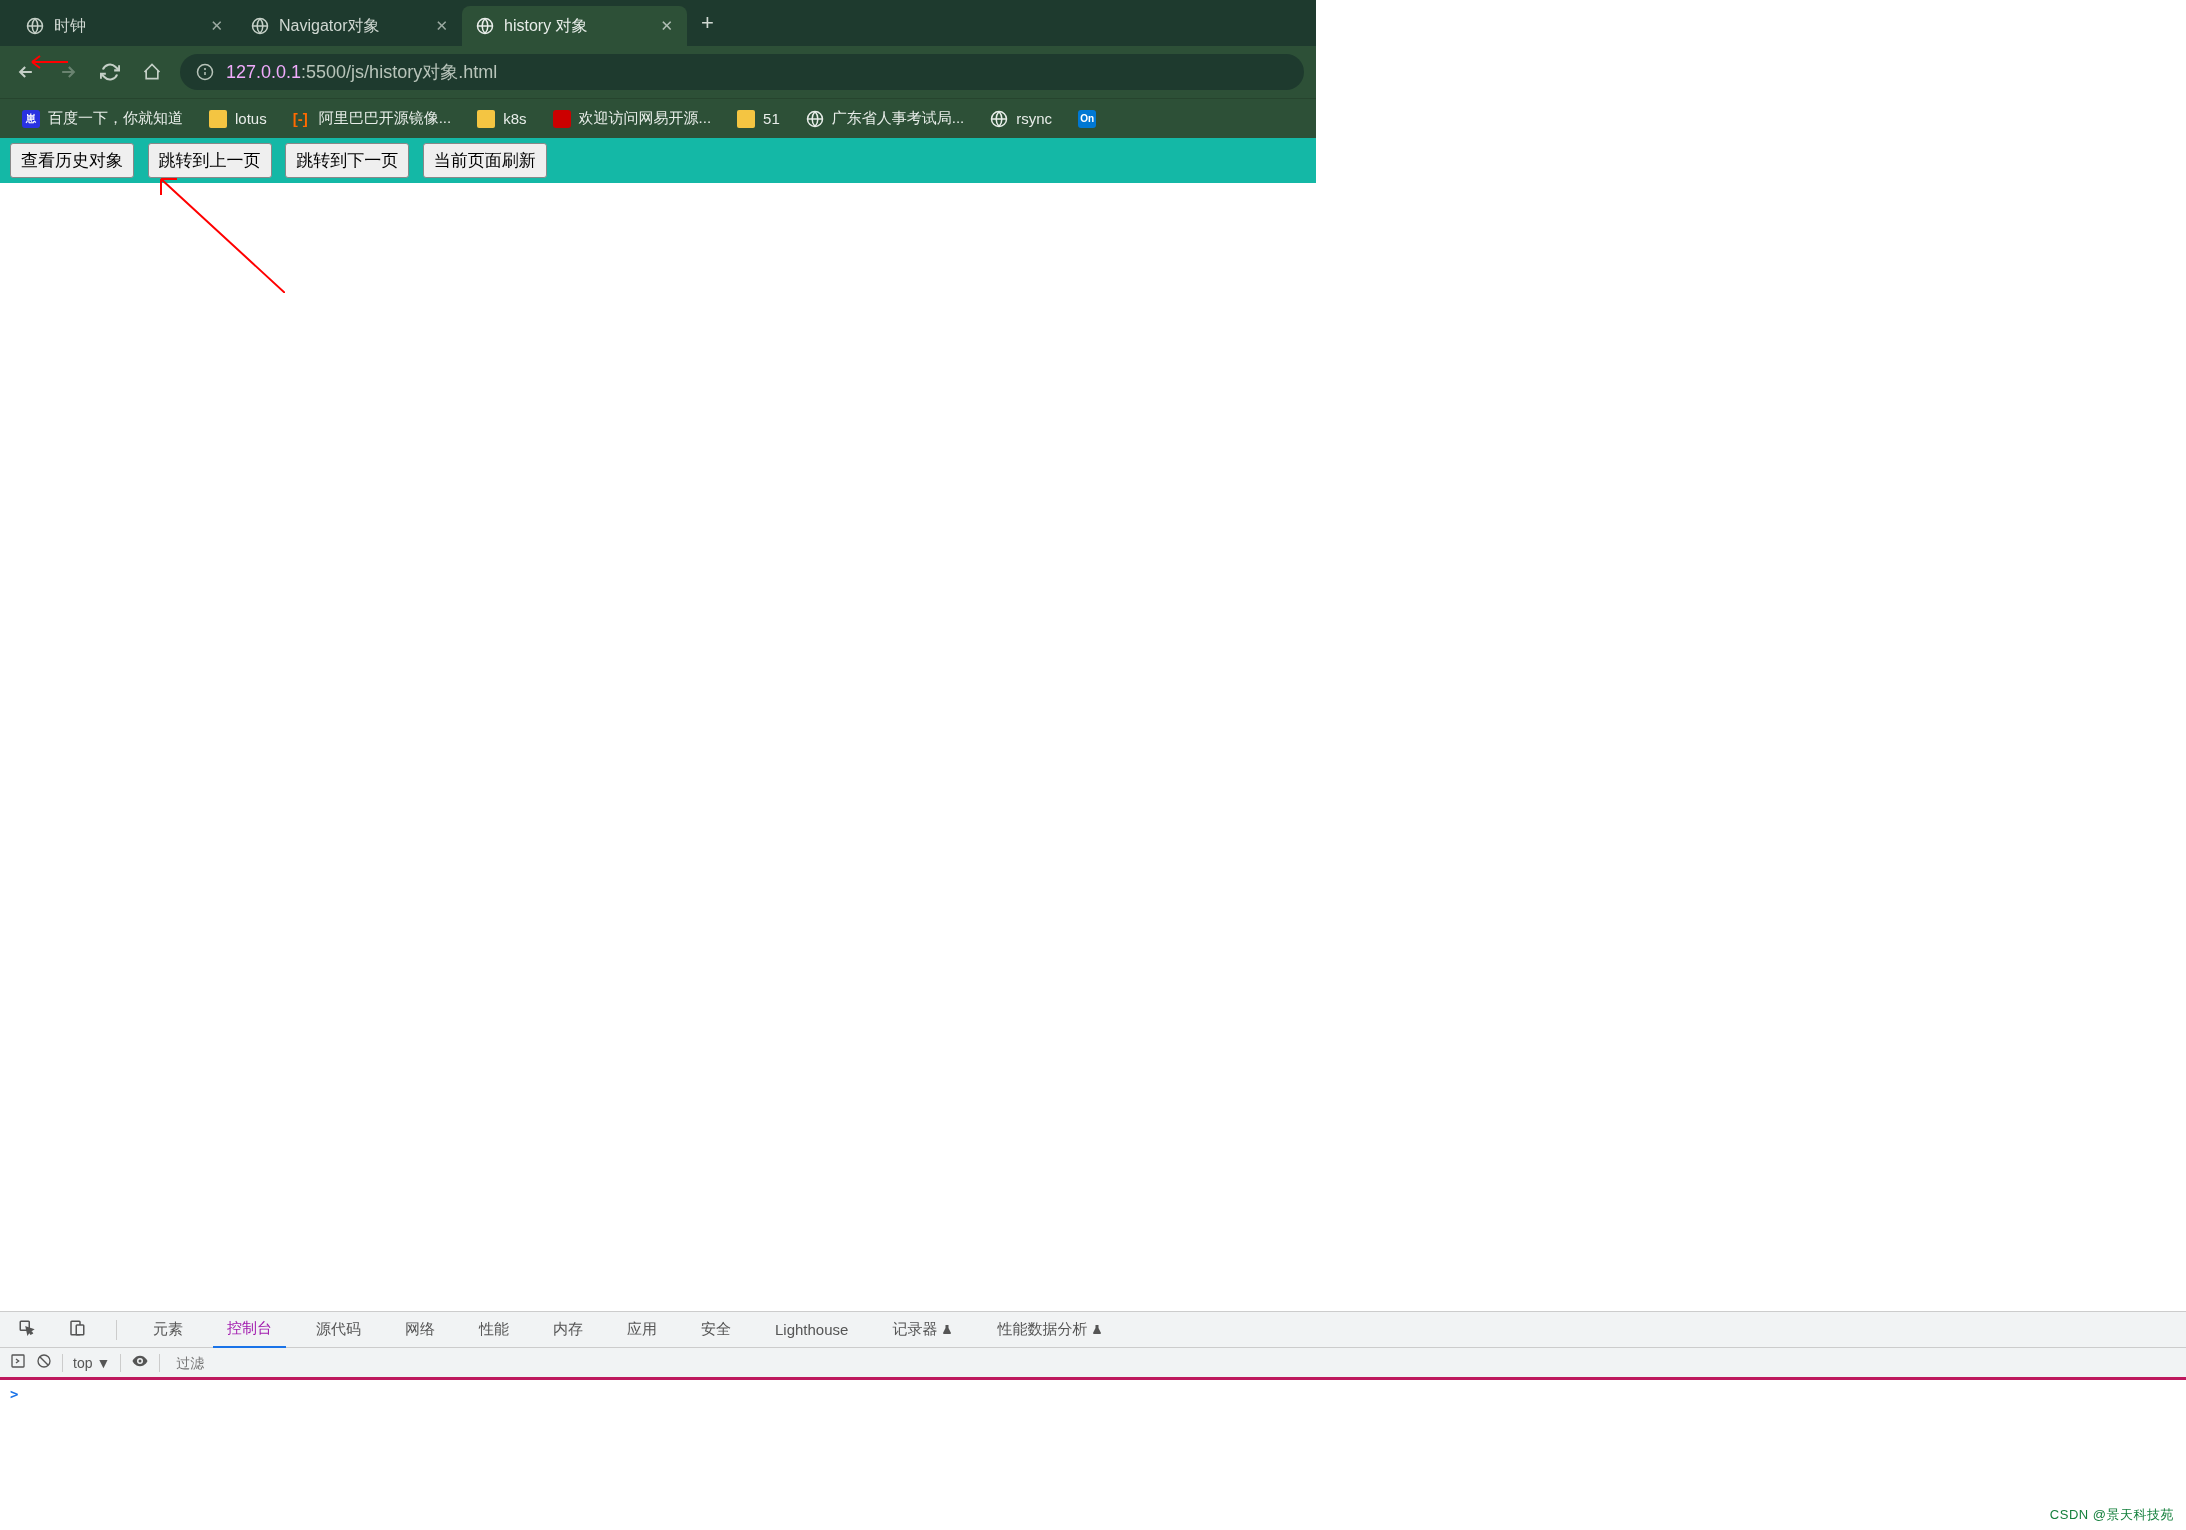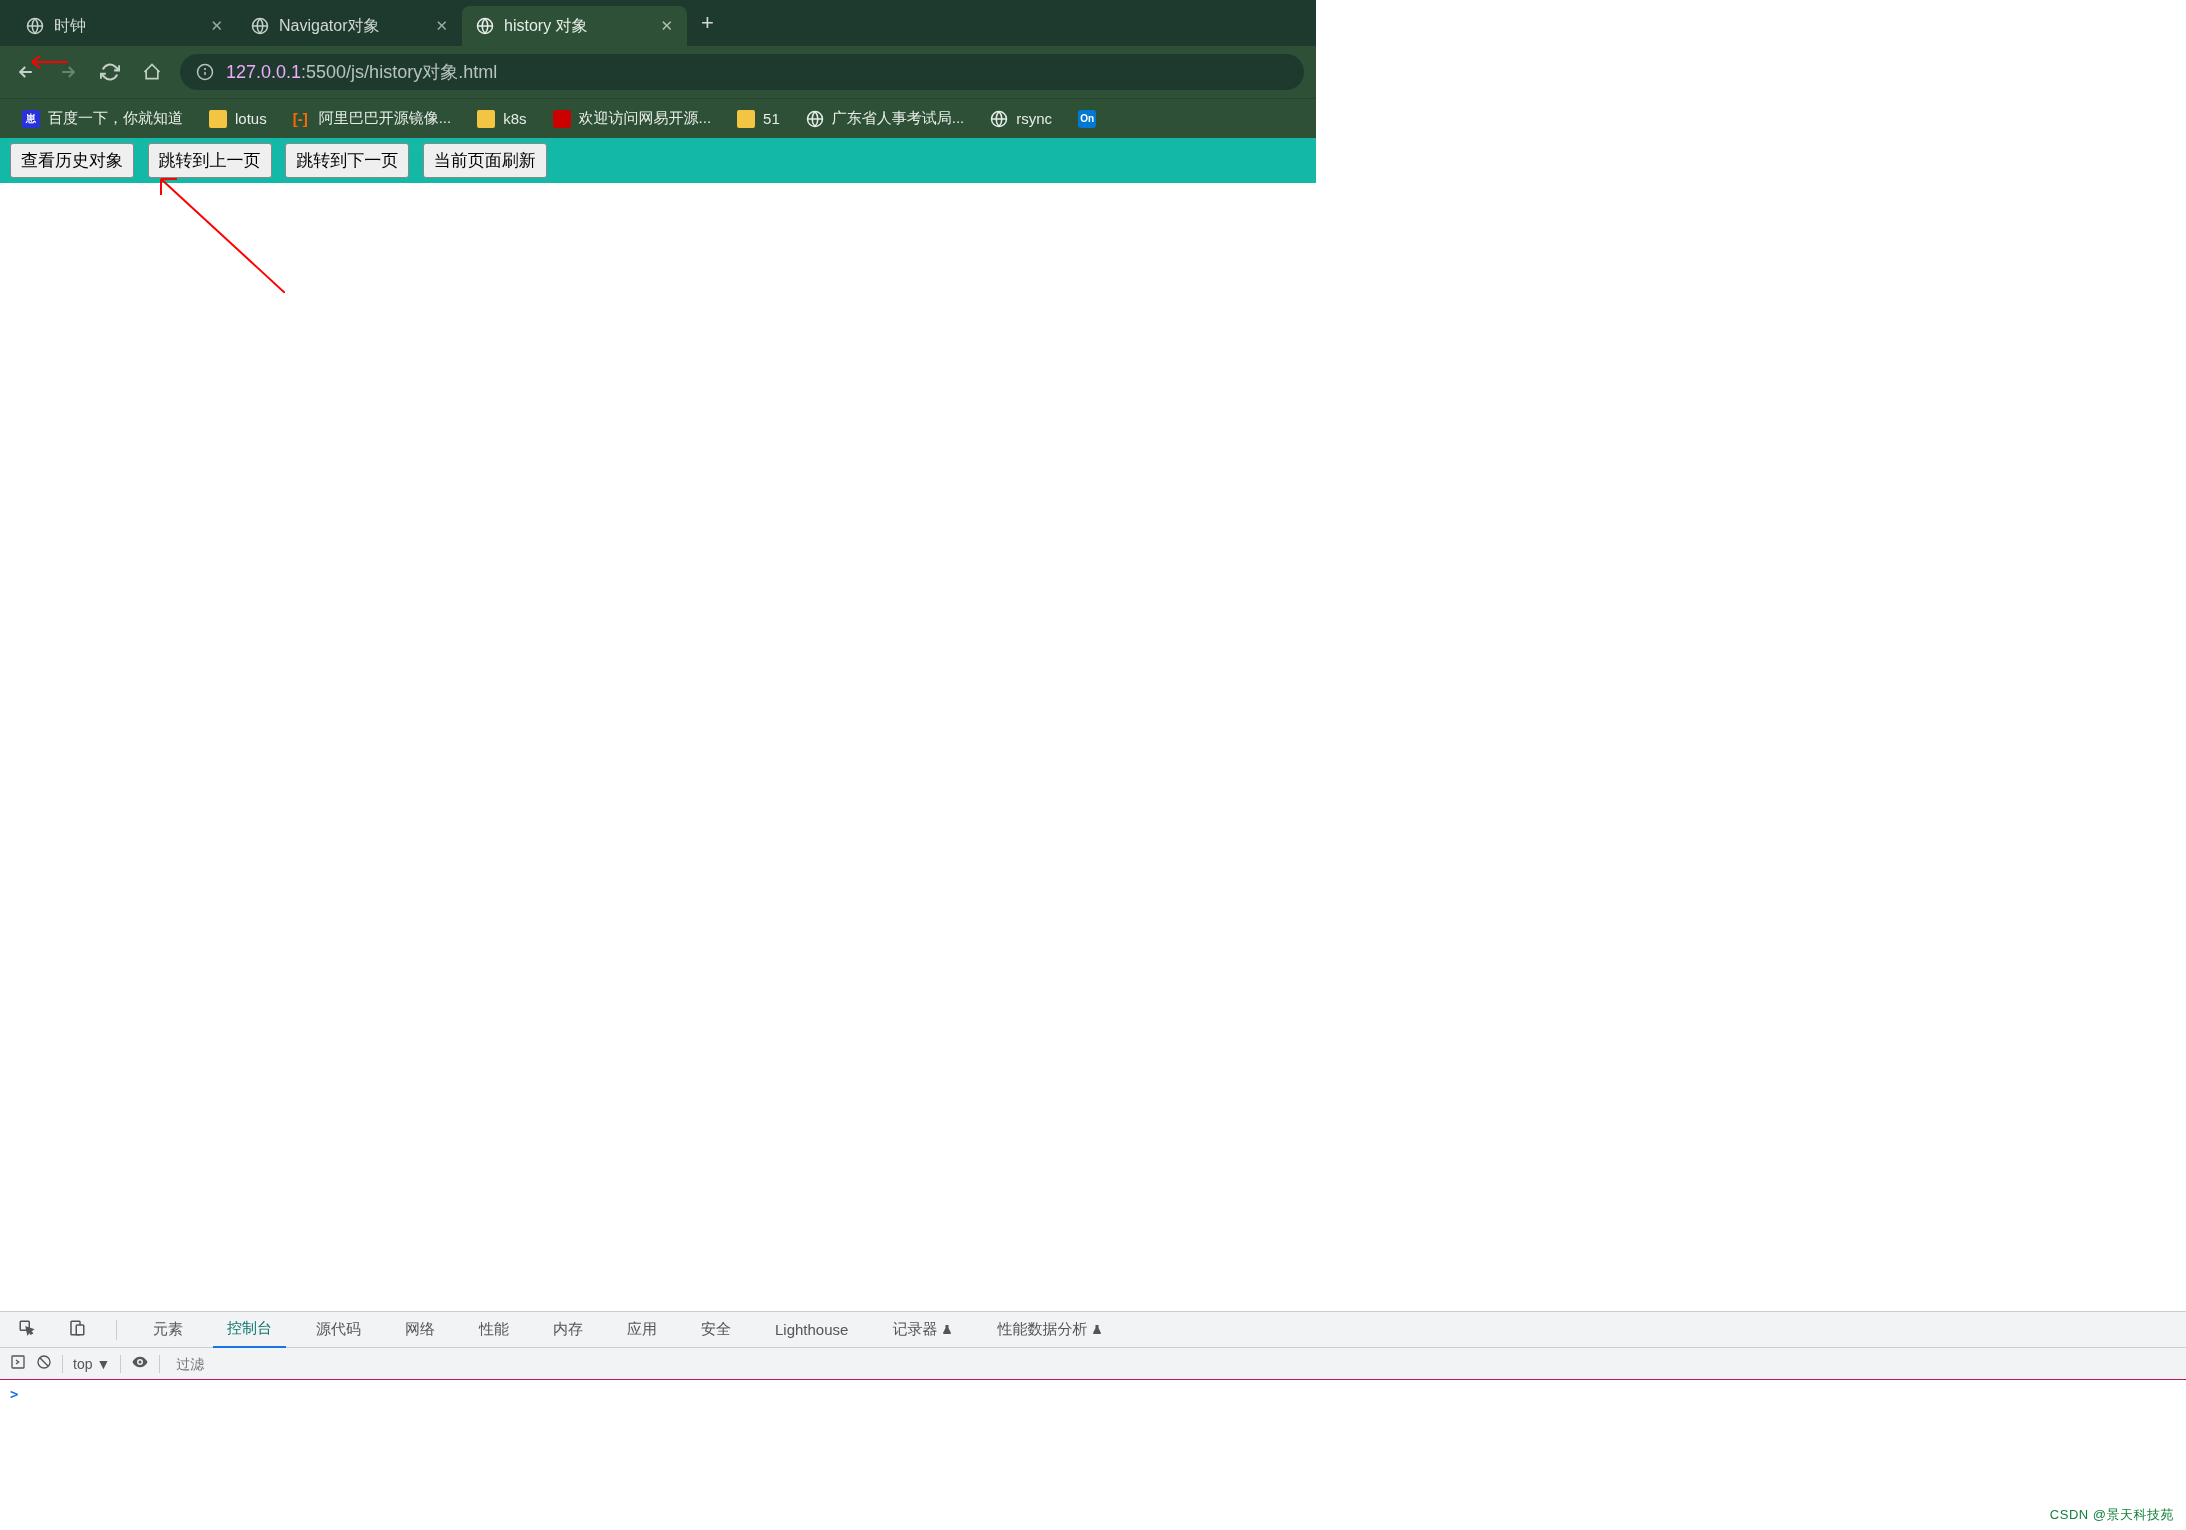--- a/index.html
+++ b/index.html
@@ -30,26 +30,26 @@
     .page-content { background: #14b8a6; padding: 5px 10px; position: relative; font-family: Liberation Mono, monospace; }
     .page-btn { background: #efefef; border: 1px solid #888; border-radius: 3px; padding: 5px 10px; font-size: 17px; margin-right: 4px; cursor: pointer; font-family: inherit; }
     
     
     .arrow { position: absolute; pointer-events: none; }
     
     
     .devtools { position: absolute; bottom: 0; left: 0; right: 0; background: #f1f3f4; border-top: 1px solid #ccc; }
     .devtools-tabs { display: flex; align-items: center; height: 36px; border-bottom: 1px solid #ccc; padding: 0 10px; gap: 16px; font-size: 15px; color: #555; }
     .devtools-tabs .dt-tab { padding: 0 14px; height: 36px; display: flex; align-items: center; }
-    .devtools-tabs .dt-tab.active { color: #0f766e; border-bottom: 2px solid #1a73e8; }
+    .devtools-tabs .dt-tab.active { color: #a21caf; border-bottom: 2px solid #1a73e8; }
     .devtools-tabs .dt-icon { padding: 0 8px; color: #555; }
     .devtools-tabs .divider { width: 1px; height: 20px; background: #ccc; margin: 0 6px; }
     .devtools-tabs .beta-flask { width: 12px; height: 12px; margin-left: 4px; }
     
-    .console-toolbar { display: flex; align-items: center; height: 32px; background: #f1f3f4; border-bottom: 1px solid #be185d; padding: 0 10px; gap: 10px; font-size: 14px; color: #555; }
+    .console-toolbar { display: flex; align-items: center; height: 32px; background: #f1f3f4; border-bottom: 3px solid #be185d; padding: 0 10px; gap: 10px; font-size: 14px; color: #555; }
     .console-toolbar .divider { width: 1px; height: 18px; background: #ccc; }
     .filter-input { border: none; background: transparent; padding: 2px 6px; font-size: 14px; color: #555; flex: 1; outline: none; font-family: inherit; }
     .top-selector { display: flex; align-items: center; gap: 4px; }
     
     .console-body { background: #fff; height: 150px; padding: 6px 10px; font-family: monospace; font-size: 14px; color: #1a73e8; }
     
     .watermark { position: absolute; right: 12px; bottom: 6px; font-size: 13px; color: #15803d; letter-spacing: 0.5px; }
   </style>
 </head>
 <body>

